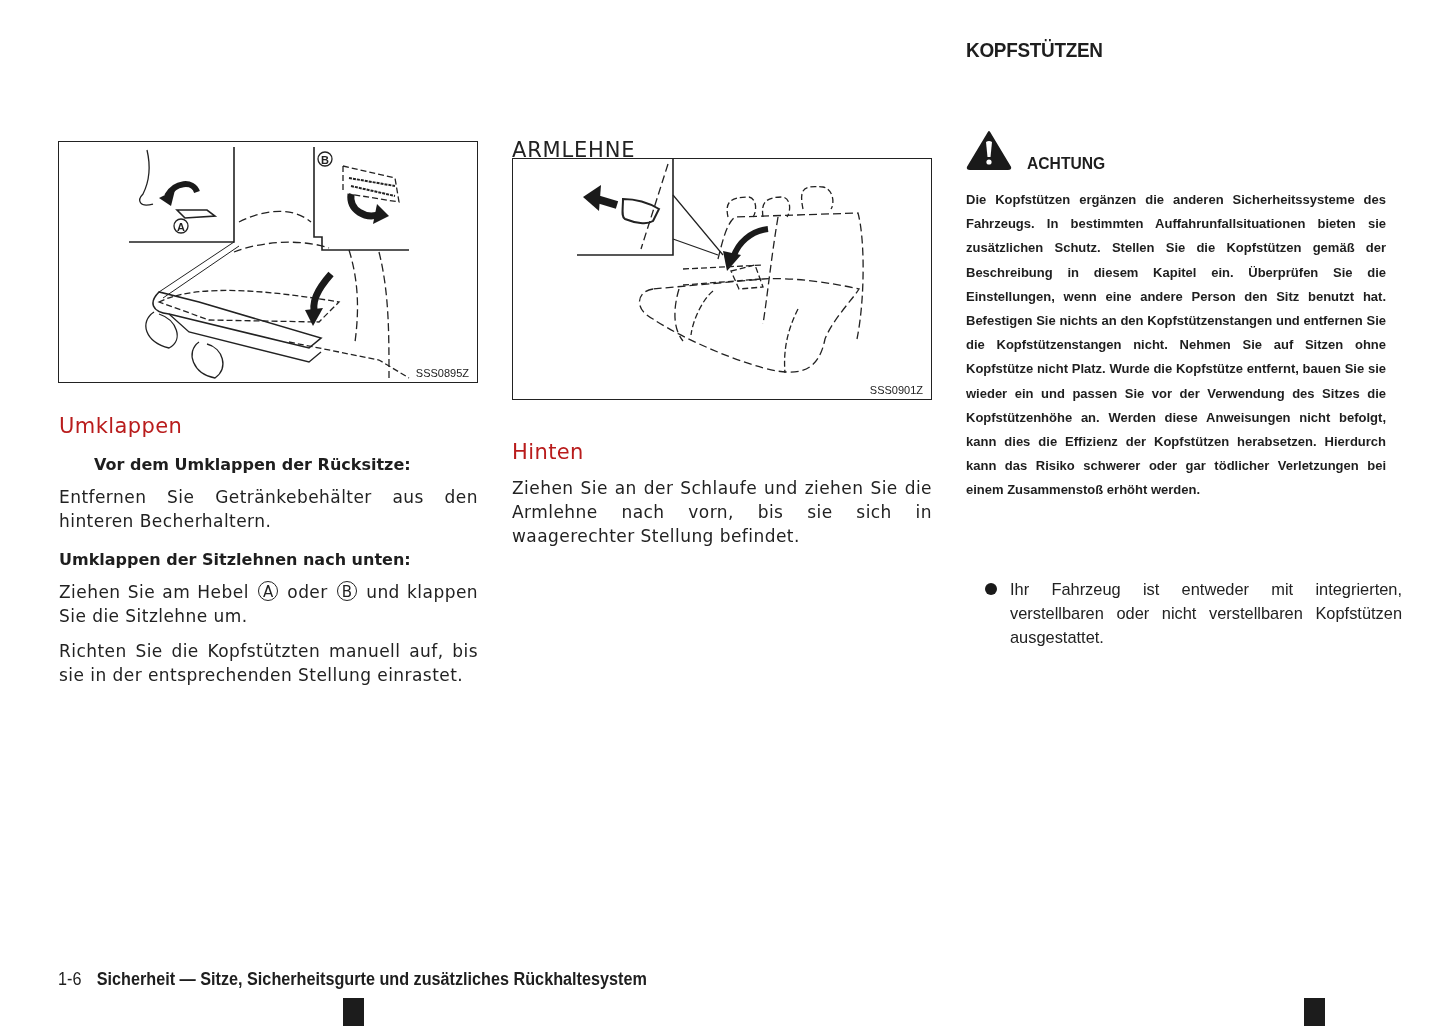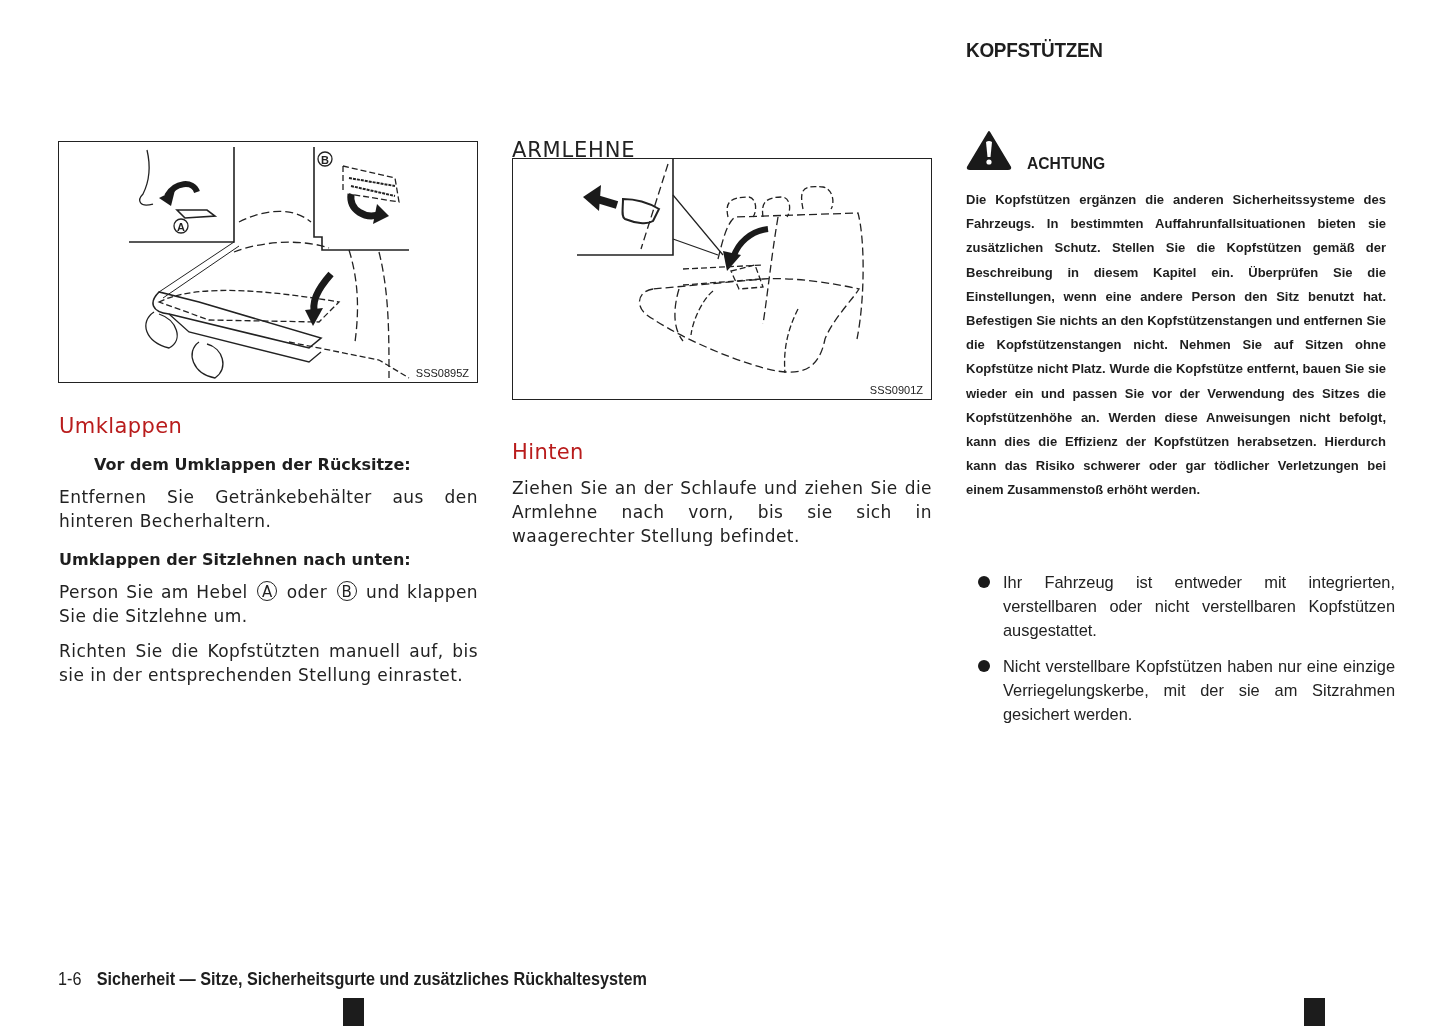--- a/index.html
+++ b/index.html
@@ -101,21 +101,21 @@
       left: 966px; top: 188px; width: 420px;
       font-family: "Liberation Sans", sans-serif;
       font-weight: bold;
       font-size: 13px;
       line-height: 24.2px;
       text-align: justify;
       color: #1e1e1e;
     }
     .bullets {
       left: 966px; top: 561px; width: 420px;
-      margin: 9px; padding: 0; list-style: none;
+      margin: 16px; padding: 0; list-style: none;
       font-family: "Liberation Sans", sans-serif;
       font-size: 16.4px;
       line-height: 24.2px;
       color: #222;
     }
     .bullets li {
       position: relative;
       padding-left: 28px;
       text-align: justify;
       margin-bottom: 11px;
@@ -182,21 +182,21 @@
     <path d="M100 150 L175 100 M104 156 L180 104" stroke-width="1"></path>
   </svg>
   <div class="fig-code">SSS0895Z</div>
 </div>
 
 <div class="abs h-sub" style="left:59px; top:414px;">Umklappen</div>
 <div class="abs p-bold" style="left:59px; top:455px;margin-left:35px;">Vor dem Umklappen der Rücksitze:</div>
 <div class="abs p-body" style="left:59px; top:485px; width:419px;">Entfernen Sie Getränkebehälter aus den hinteren Becherhaltern.</div>
 <div class="abs p-bold" style="left:59px; top:550px;">Umklappen der Sitzlehnen nach unten:</div>
 <div class="abs p-body" style="left:59px; top:580px; width:419px;">
-  <span>Person Sie am Hebel</span>
+  <span>Ziehen Sie am Hebel</span>
   <span class="circ">A</span>
   <span>oder</span>
   <span class="circ">B</span>
   <span>und klappen Sie die Sitzlehne um.</span>
 </div>
 <div class="abs p-body" style="left:59px; top:639px; width:419px;">Richten Sie die Kopfstützten manuell auf, bis sie in der entsprechenden Stellung einrastet.</div>
 
 <div class="abs h-cap" style="left:512px; top:138px;text-align:center;">ARMLEHNE</div>
 
 <div class="abs figure" id="fig2">
@@ -240,24 +240,20 @@
   </svg>
 </div>
 <div class="abs warn-title">ACHTUNG</div>
 <div class="abs warn-text">Die Kopfstützen ergänzen die anderen Sicherheitssysteme des Fahrzeugs. In bestimmten Auffahrunfallsituationen bieten sie zusätzlichen Schutz. Stellen Sie die Kopfstützen gemäß der Beschreibung in diesem Kapitel ein. Überprüfen Sie die Einstellungen, wenn eine andere Person den Sitz benutzt hat. Befestigen Sie nichts an den Kopfstützenstangen und entfernen Sie die Kopfstützenstangen nicht. Nehmen Sie auf Sitzen ohne Kopfstütze nicht Platz. Wurde die Kopfstütze entfernt, bauen Sie sie wieder ein und passen Sie vor der Verwendung des Sitzes die Kopfstützenhöhe an. Werden diese Anweisungen nicht befolgt, kann dies die Effizienz der Kopfstützen herabsetzen. Hierdurch kann das Risiko schwerer oder gar tödlicher Verletzungen bei einem Zusammenstoß erhöht werden.</div>
 
 <ul class="abs bullets">
   <li>
     <span class="bullet-dot"></span>
     <span>Ihr Fahrzeug ist entweder mit integrierten, verstellbaren oder nicht verstellbaren Kopfstützen ausgestattet.</span>
   </li>
-  <li>
-    <span class="bullet-dot"></span>
-    <span>Nicht verstellbare Kopfstützen haben nur eine einzige Verriegelungskerbe, mit der sie am Sitzrahmen gesichert werden.</span>
-  </li>
 </ul>
 
 <div class="abs footer">
   <div class="footer-inner">
     <span class="pg">1-6</span>
     <span class="ttl">Sicherheit — Sitze, Sicherheitsgurte und zusätzliches Rückhaltesystem</span>
   </div>
 </div>
 <div class="abs thumb" id="thumb1"></div>
 <div class="abs thumb" id="thumb2"></div>

